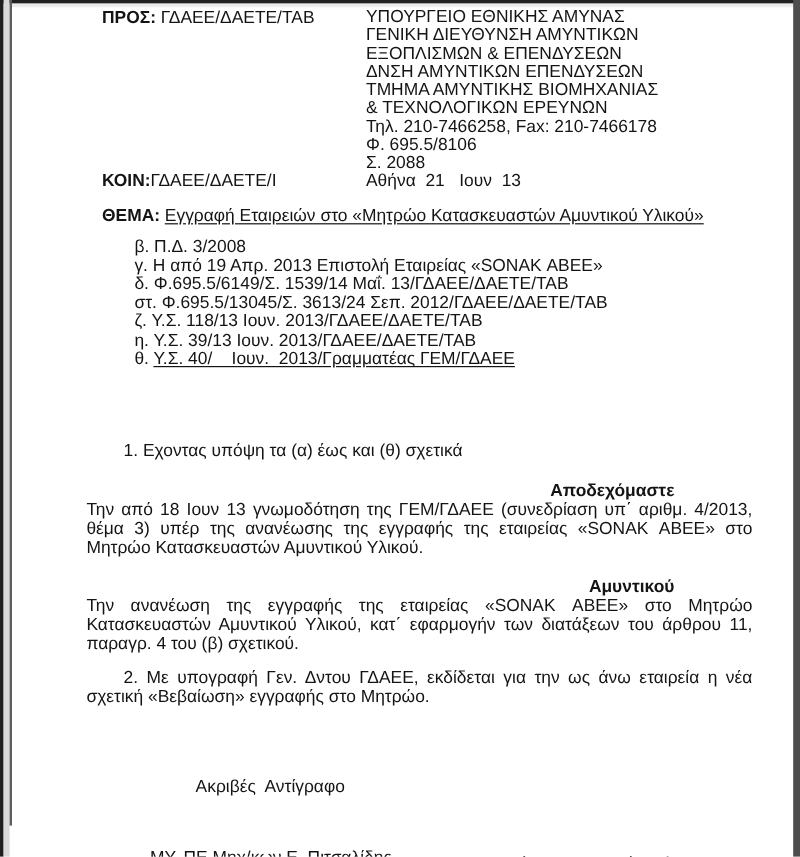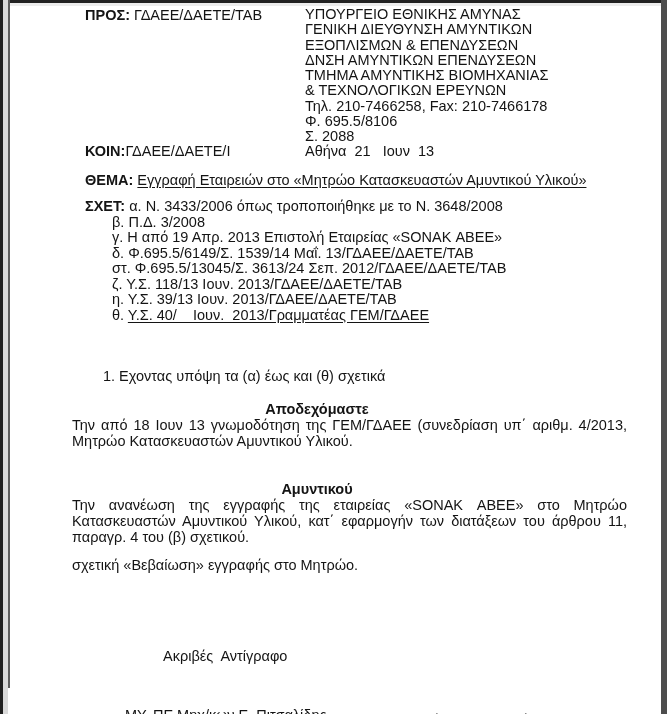--- a/index.html
+++ b/index.html
@@ -30,21 +30,21 @@
   .subject .u{text-decoration:underline;text-underline-offset:2px;}
 
   .refs{left:85px;top:199px;line-height:15.5px;}
   .ref-row{white-space:pre;}
   .ref-row .ref-text{white-space:pre;}
   .ref-indent{padding-left:27px;}
   .u{text-decoration:underline;text-underline-offset:2px;}
 
   .intro{left:103px;top:368px;line-height:16px;white-space:pre;}
 
-  .sec-heading{left:72px;width:490px;text-align:center;font-weight:bold;line-height:16px;}
+  .sec-heading{left:72px;width:490px;text-align:right;font-weight:bold;line-height:16px;}
   .h1{top:401px;}
   .h2{top:481px;}
 
   .para{left:72px;width:555px;line-height:16px;}
   .p1{top:417px;}
   .p2{top:497px;}
   .p3{top:557px;}
   .pline{line-height:16px;}
   .pline.just{text-align:justify;text-align-last:justify;}
   .pline.indent{text-indent:31px;}
@@ -66,48 +66,49 @@
 <div class="abs recipient"><span class="bold">ΠΡΟΣ</span><span class="bold">: </span><span>ΓΔΑΕΕ/ΔΑΕΤΕ/ΤΑΒ</span></div>
 
 <div class="abs letterhead"><div>ΥΠΟΥΡΓΕΙΟ ΕΘΝΙΚΗΣ ΑΜΥΝΑΣ</div><div>ΓΕΝΙΚΗ ΔΙΕΥΘΥΝΣΗ ΑΜΥΝΤΙΚΩΝ</div><div>ΕΞΟΠΛΙΣΜΩΝ &amp; ΕΠΕΝΔΥΣΕΩΝ</div><div>ΔΝΣΗ ΑΜΥΝΤΙΚΩΝ ΕΠΕΝΔΥΣΕΩΝ</div><div>ΤΜΗΜΑ ΑΜΥΝΤΙΚΗΣ ΒΙΟΜΗΧΑΝΙΑΣ</div><div>&amp; ΤΕΧΝΟΛΟΓΙΚΩΝ ΕΡΕΥΝΩΝ</div><div>Τηλ. 210-7466258, Fax: 210-7466178</div><div>Φ. 695.5/8106</div><div>Σ. 2088</div></div>
 <div class="abs dateline">Αθήνα  21   Ιουν  13</div>
 
 <div class="abs cc"><span class="bold">ΚΟΙΝ:</span><span>ΓΔΑΕΕ/ΔΑΕΤΕ/Ι</span></div>
 
 <div class="abs subject"><span class="bold">ΘΕΜΑ</span><span class="bold">: </span><span class="u">Εγγραφή Εταιρειών στο «Μητρώο Κατασκευαστών Αμυντικού Υλικού»</span></div>
 
 <div class="abs refs">
-  <div class="ref-row"><span class="bold">ΣΧΕΤ:</span><span> </span><span id="ref-slot-0"><span>α. </span><span class="ref-text">Ν. 3433/2006 όπως τροποποιήθηκε με το Ν. 3648/2008</span></span></div>
   <div id="ref-rest" class="ref-indent">
       <div class="ref-row"><span>β. </span><span class="ref-text">Π.Δ. 3/2008</span></div>
       <div class="ref-row"><span>γ. </span><span class="ref-text">Η από 19 Απρ. 2013 Επιστολή Εταιρείας «SONAK ΑΒΕΕ»</span></div>
       <div class="ref-row"><span>δ. </span><span class="ref-text">Φ.695.5/6149/Σ. 1539/14 Μαΐ. 13/ΓΔΑΕΕ/ΔΑΕΤΕ/ΤΑΒ</span></div>
       <div class="ref-row"><span>στ. </span><span class="ref-text">Φ.695.5/13045/Σ. 3613/24 Σεπ. 2012/ΓΔΑΕΕ/ΔΑΕΤΕ/ΤΑΒ</span></div>
       <div class="ref-row"><span>ζ. </span><span class="ref-text">Υ.Σ. 118/13 Ιουν. 2013/ΓΔΑΕΕ/ΔΑΕΤΕ/ΤΑΒ</span></div>
       <div class="ref-row"><span>η. </span><span class="ref-text">Υ.Σ. 39/13 Ιουν. 2013/ΓΔΑΕΕ/ΔΑΕΤΕ/ΤΑΒ</span></div>
       <div class="ref-row"><span>θ. </span><span class="ref-text u">Υ.Σ. 40/    Ιουν.  2013/Γραμματέας ΓΕΜ/ΓΔΑΕΕ</span></div>
     </div>
 </div>
 
 <div class="abs intro">1. Εχοντας υπόψη τα (α) έως και (θ) σχετικά</div>
 
 <div class="abs sec-heading h1">Αποδεχόμαστε</div>
 <div class="abs para p1">
     <div class="pline just">Την από 18 Ιουν 13 γνωμοδότηση της ΓΕΜ/ΓΔΑΕΕ (συνεδρίαση υπ΄ αριθμ. 4/2013,</div>
+    <div class="pline just">θέμα 3) υπέρ της ανανέωσης της εγγραφής της εταιρείας «SONAK ΑΒΕΕ» στο</div>
     <div class="pline">Μητρώο Κατασκευαστών Αμυντικού Υλικού.</div>
   </div>
 
 <div class="abs sec-heading h2">Αμυντικού</div>
 <div class="abs para p2">
     <div class="pline just">Την ανανέωση της εγγραφής της εταιρείας «SONAK ΑΒΕΕ» στο Μητρώο</div>
     <div class="pline just">Κατασκευαστών Αμυντικού Υλικού, κατ΄ εφαρμογήν των διατάξεων του άρθρου 11,</div>
     <div class="pline">παραγρ. 4 του (β) σχετικού.</div>
   </div>
 
 <div class="abs para p3">
+    <div class="pline just indent">2. Με υπογραφή Γεν. Δντου ΓΔΑΕΕ, εκδίδεται για την ως άνω εταιρεία η νέα</div>
     <div class="pline">σχετική «Βεβαίωση» εγγραφής στο Μητρώο.</div>
   </div>
 
 <div class="abs certified">Ακριβές  Αντίγραφο</div>
 <div class="abs signer">
   <div>Δημήτριος Γεωργιόπουλος</div>
   
 </div>
 <div class="abs copy-officer">ΜΥ. ΠΕ Μηχ/κων Ε. Πιτσαλίδης</div>
 

